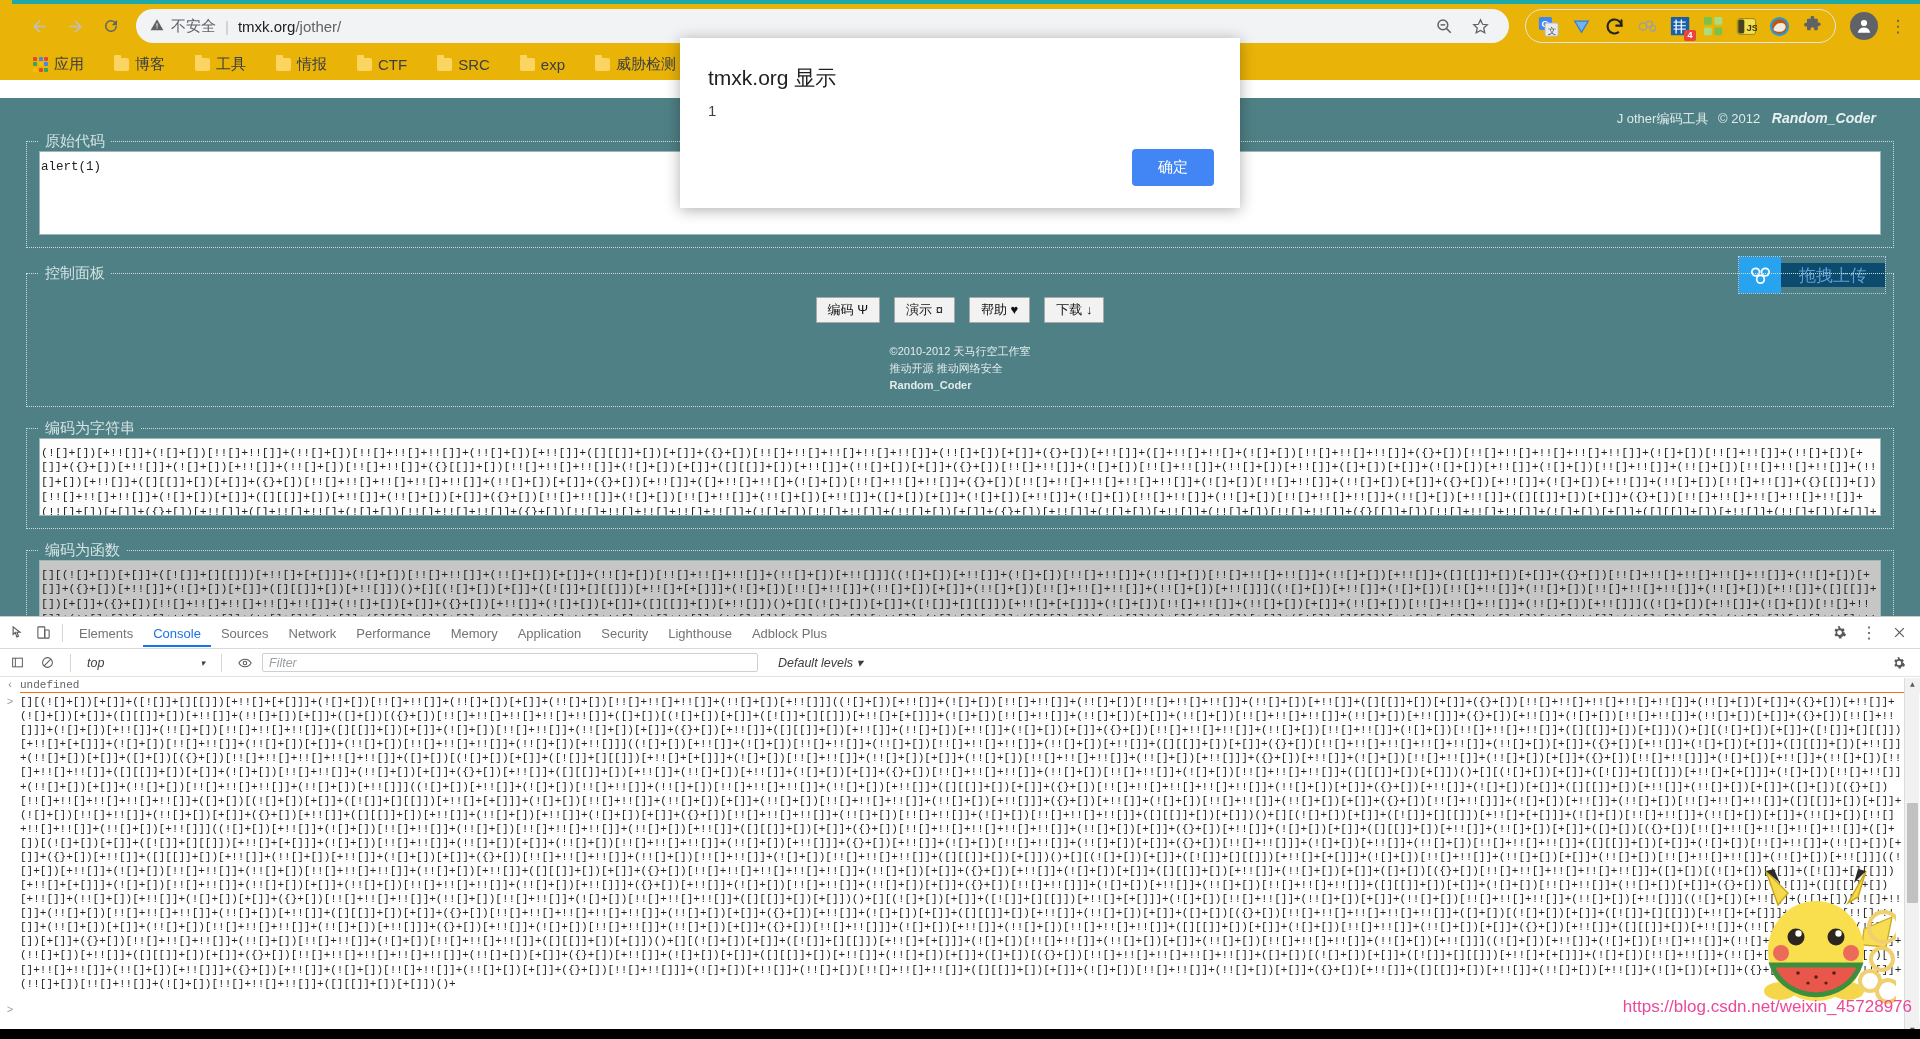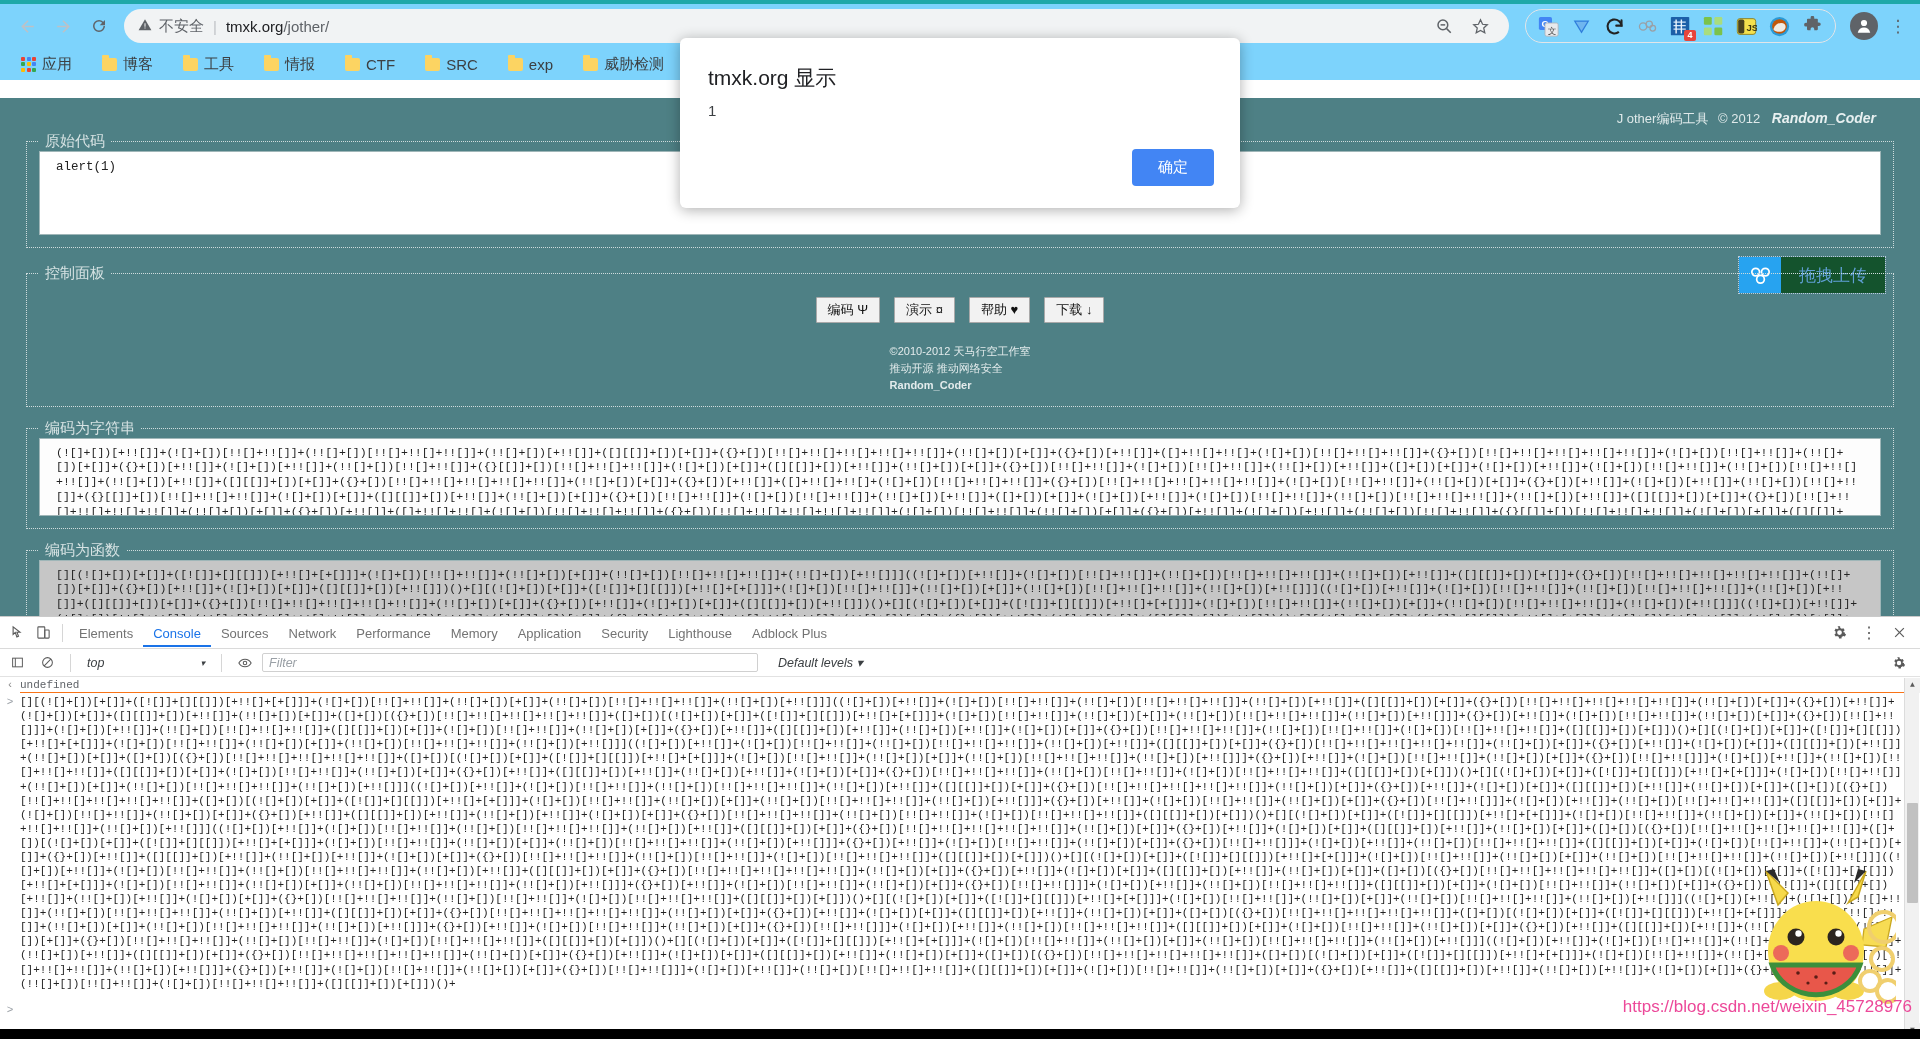--- a/index.html
+++ b/index.html
@@ -4,21 +4,21 @@
 <style>
   * { box-sizing: border-box; }
   html, body { margin:0; padding:0; }
   body {
     width:1920px; height:1039px; overflow:hidden;
     font-family:"Liberation Sans", sans-serif;
     background:#ffffff; position:relative;
   }
 
   
-  .browser-top { background:#7dd3fc; width:100%; }
+  .browser-top { background:#eab308; width:100%;padding-left:12px; }
   .tabstrip-edge { height:4px; background:#1fa8a8; width:100%; }
   .toolbar { display:flex; align-items:center; height:44px; padding:0 10px; gap:2px; }
   .nav-btn {
     width:34px; height:34px; border-radius:50%; display:flex;
     align-items:center; justify-content:center; color:#5f6368; font-size:19px;
     flex:none; cursor:default;
   }
   .nav-btn.disabled { color:#bdc1c6; }
   .omnibox {
     flex:1; height:34px; background:#f1f3f4; border-radius:17px;
@@ -60,31 +60,31 @@
   .page-head { text-align:right; padding:12px 44px 0 0; color:#dfe9ea; font-size:13px; }
   .page-head .rc { font-style:italic; font-weight:bold; color:#e8f0f1; margin-left:8px; font-size:14px;}
   fieldset.fs {
     border:1px dotted #cfdcdd; margin:4px 26px 0 26px; padding:0 12px 12px 12px;
     position:relative;
   }
   fieldset.fs > legend { color:#d6e2e3; font-size:15px; padding:0 6px; }
   .ta {
     width:100%; background:#ffffff; border:1px solid #9fb6b8;
     font-family:"Liberation Mono", monospace; font-size:11.5px; color:#222;
-    padding:7px 16px; resize:none; outline:none; overflow:auto; line-height:1.28;
+    padding:7px 1px; resize:none; outline:none; overflow:auto; line-height:1.28;
     white-space:pre-wrap; word-break:break-all; display:block;
   }
   #ta-source { height:84px; font-size:12.5px; }
   #ta-str { height:78px; background:#fdfdfd; }
   #ta-func { height:78px; background:#c6c6c6; }
 
   .upload-wrap { position:absolute; right:34px; top:158px; display:flex; align-items:center;
      border:1px dotted #bcd; }
   .upload-ic { width:42px; height:36px; background:#27a3f0; display:flex; align-items:center; justify-content:center;}
-  .upload-lbl { height:36px; background:#14532d; color:#5f9fd4; font-size:17px;
+  .upload-lbl { height:24px; background:#0c4a6e; color:#5f9fd4; font-size:17px;
      display:flex; align-items:center; padding:0 18px; }
 
   .panel-inner { min-height:104px; display:flex; flex-direction:column; align-items:center; }
   .btnrow { display:flex; gap:14px; margin-top:14px; }
   .jbtn {
     background:#f2f2f2; border:1px solid #a9a9a9; font-size:13px; color:#111;
     padding:3px 11px; font-family:"Liberation Sans", sans-serif; line-height:1.35;
     border-radius:1px;
   }
   .footer-note { text-align:left; color:#e3ebec; font-size:11px; line-height:1.55; margin-top:20px; }
@@ -493,18 +493,18 @@
       </g>
     </svg>
   </div>
 
   <div class="watermark">https://blog.csdn.net/weixin_45728976</div>
 </div>
 
 <div class="taskbar"></div>
 
 <div style="position:absolute; left:680px; top:38px; width:560px; height:170px;
-     background:#fff; box-shadow:0 2px 14px rgba(0,0,0,.32); border-radius:6px;">
+     background:#fff; box-shadow:0 2px 14px rgba(0,0,0,.32); border-radius:0;">
   <div style="padding:26px 28px 0 28px; font-size:21px; color:#202124; font-family:'Liberation Sans',sans-serif;">tmxk.org 显示</div>
   <div style="padding:10px 28px 0 28px; font-size:15px; color:#3c4043;">1</div>
   <button style="position:absolute; right:26px; bottom:22px; background:#4285f4; color:#fff;
      border:none; border-radius:4px; font-size:15px; padding:9px 26px; font-family:'Liberation Sans',sans-serif;">确定</button>
 </div>
 
 </body></html>

